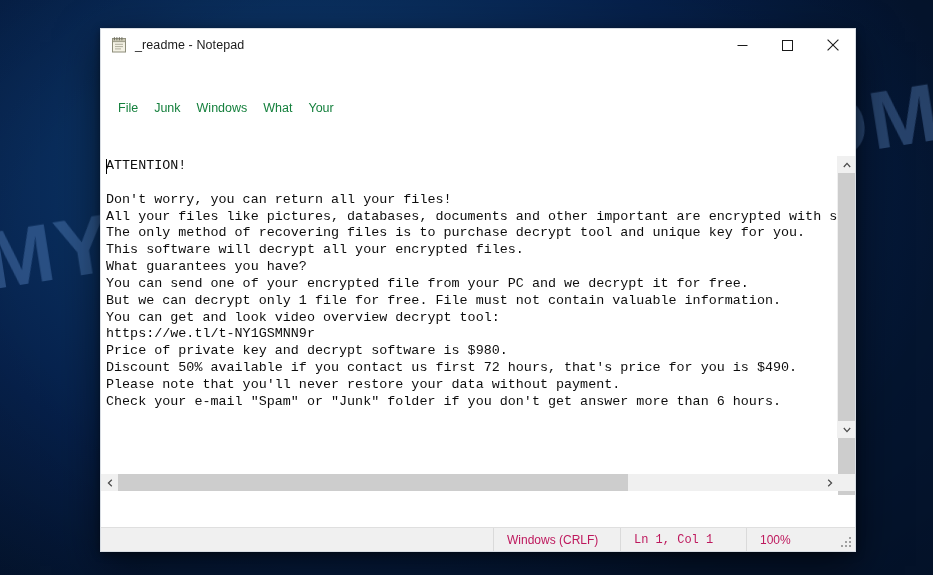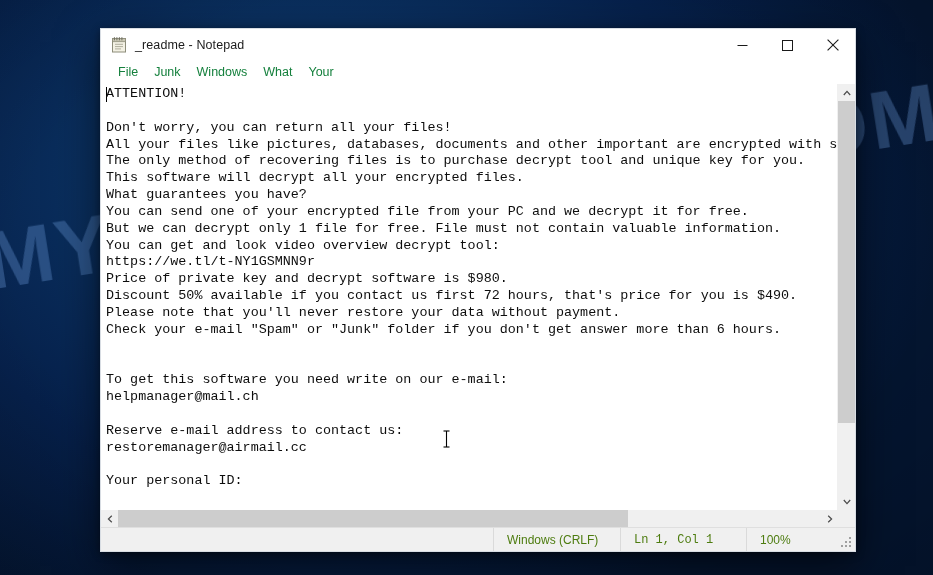--- a/index.html
+++ b/index.html
@@ -56,20 +56,21 @@
     left: 100px;
     top: 28px;
     width: 754px;
     height: 522px;
     background: #ffffff;
     border: 1px solid #d8dde3;
     box-shadow: 0 14px 40px rgba(0,0,0,0.55), 0 2px 8px rgba(0,0,0,0.4);
     z-index: 10;
     display: flex;
     flex-direction: column;
+    gap: 36px;
   }
 
   
   #title-bar {
     height: 32px;
     background: #ffffff;
     display: flex;
     align-items: center;
     flex: 0 0 auto;
     position: relative;
@@ -230,21 +231,21 @@
 
   
   #status-bar {
     height: 23px;
     flex: 0 0 auto;
     background: #f0f0f0;
     border-top: 1px solid #dfdfdf;
     display: flex;
     align-items: center;
     font-size: 12px;
-    color: #4d7c0f;
+    color: #be185d;
     position: relative;
   }
   #status-spacer { flex: 1 1 auto; }
   .status-cell {
     height: 23px;
     display: flex;
     align-items: center;
     padding-left: 13px;
     border-left: 1px solid #dadada;
     box-sizing: border-box;

